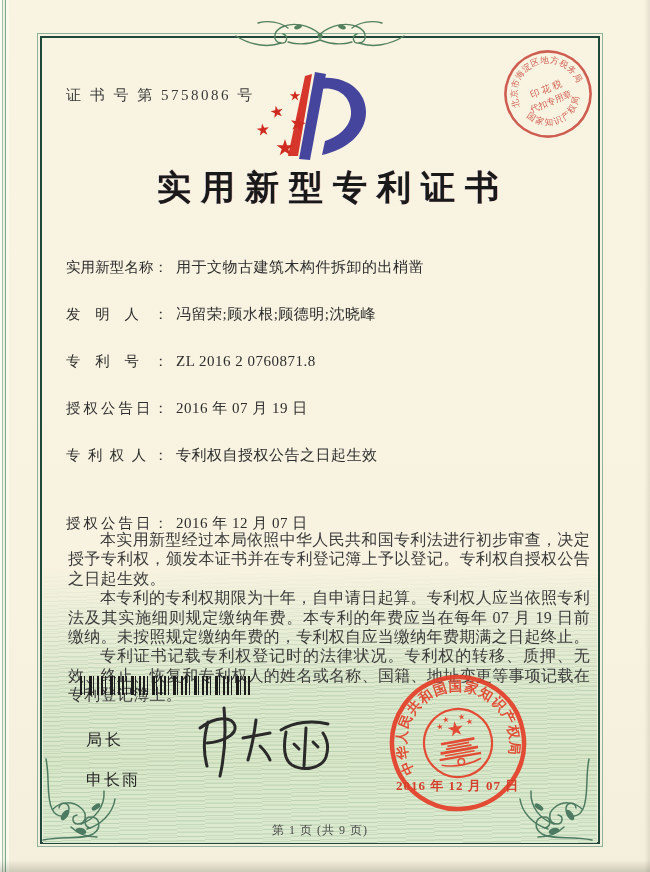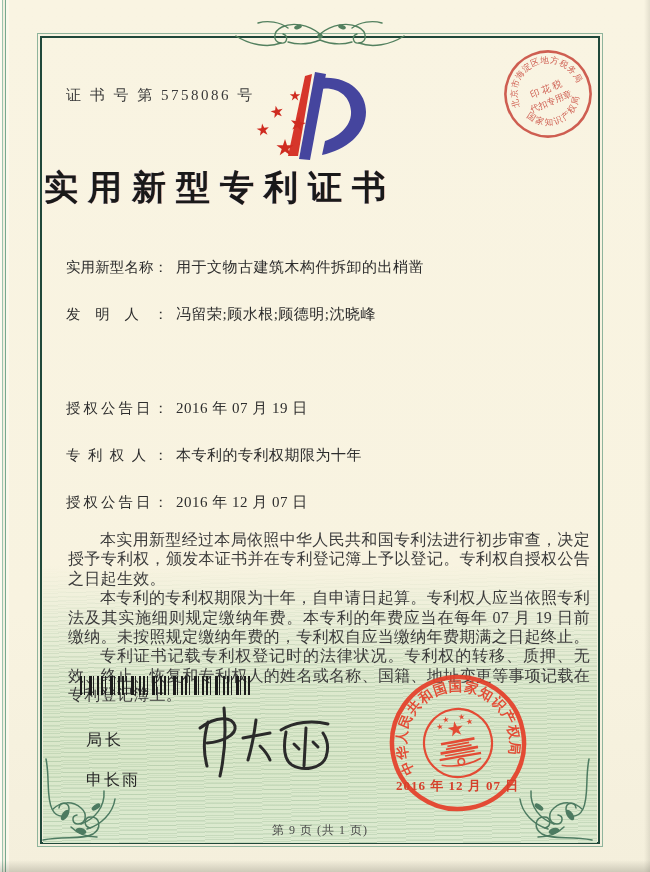--- a/index.html
+++ b/index.html
@@ -22,22 +22,22 @@
     border:2px solid #20483a;box-sizing:border-box;}
   .green-zone{position:absolute;left:43px;top:565px;width:554px;height:278px;
     background:linear-gradient(180deg,rgba(222,234,209,0) 0%,rgba(222,234,209,.5) 20%,rgba(219,232,204,.95) 45%,#d9e7c9 70%,#dcead0 100%);}
   .green-zone::after{content:"";position:absolute;left:0;top:0;right:0;bottom:0;
     background:
       repeating-linear-gradient(178deg,rgba(104,148,106,.18) 0 1px,rgba(0,0,0,0) 1px 4px),
       repeating-linear-gradient(182deg,rgba(104,148,106,.10) 0 1px,rgba(0,0,0,0) 1px 5px);
     -webkit-mask-image:linear-gradient(180deg,transparent 0%,#000 40%);
     mask-image:linear-gradient(180deg,transparent 0%,#000 40%);}
   .cert-no{position:absolute;left:66px;top:86px;font-size:15px;letter-spacing:2.5px;color:#3a3a3a;}
-  .doc-title{position:absolute;left:42px;top:165px;width:607px;
-    font-size:34px;font-weight:600;letter-spacing:10px;padding-left:2px;box-sizing:border-box;color:#191919;
+  .doc-title{position:absolute;left:42px;top:165px;width:556px;text-align:center;
+    font-size:34px;font-weight:600;letter-spacing:10px;padding-left:26px;box-sizing:border-box;color:#191919;
     text-shadow:0.6px 0 0 rgba(190,60,60,.30),-0.6px 0 0 rgba(60,90,190,.30);}
   .field-row{position:absolute;left:66px;width:520px;height:22px;font-size:15px;color:#2d2d2d;white-space:nowrap;}
   .f-label{display:inline-block;width:102px;font-size:14.4px;text-align:justify;text-align-last:justify;vertical-align:baseline;}
   .f-value{margin-left:8px;letter-spacing:0.5px;}
   .body-text{position:absolute;left:68px;top:518px;width:522px;font-size:16px;line-height:19.4px;color:#3b3b3b;text-align:justify;margin-top:12px;}
   .body-text p{margin:0;text-indent:2em;letter-spacing:0.3px;}
   .barcode{position:absolute;left:80px;top:676px;width:172px;height:19px;
     background-image:repeating-linear-gradient(90deg,
       #1c1c1c 0px,#1c1c1c 2px,rgba(0,0,0,0) 2px,rgba(0,0,0,0) 4px,
       #1c1c1c 4px,#1c1c1c 5px,rgba(0,0,0,0) 5px,rgba(0,0,0,0) 9px,
@@ -153,27 +153,30 @@
   </svg>
 
   <div class="doc-title">实用新型专利证书</div>
 
   <div class="field-row" style="top:305px">
     <span class="f-label">发明人：</span><span class="f-value">冯留荣;顾水根;顾德明;沈晓峰</span>
   </div>
   <div class="field-row" style="top:258px">
     <span class="f-label">实用新型名称：</span><span class="f-value">用于文物古建筑木构件拆卸的出梢凿</span>
   </div>
+  <div class="field-row" style="top:352px">
+    <span class="f-label">专利号：</span><span class="f-value">ZL 2016 2 0760871.8</span>
+  </div>
   <div class="field-row" style="top:399px">
     <span class="f-label">授权公告日：</span><span class="f-value">2016 年 07 月 19 日</span>
   </div>
   <div class="field-row" style="top:446px">
-    <span class="f-label">专利权人：</span><span class="f-value">本专利的专利权期限为十年</span>
-  </div>
-  <div class="field-row" style="top:493px">
+    <span class="f-label">专利权人：</span><span class="f-value">专利权自授权公告之日起生效</span>
+  </div>
+  <div class="field-row" style="top:514px">
     <span class="f-label">授权公告日：</span><span class="f-value">2016 年 12 月 07 日</span>
   </div>
 
   <div class="body-text">
     <p>本实用新型经过本局依照中华人民共和国专利法进行初步审查，决定授予专利权，颁发本证书并在专利登记簿上予以登记。专利权自授权公告之日起生效。</p>
     <p>本专利的专利权期限为十年，自申请日起算。专利权人应当依照专利法及其实施细则规定缴纳年费。本专利的年费应当在每年 07 月 19 日前缴纳。未按照规定缴纳年费的，专利权自应当缴纳年费期满之日起终止。</p>
     <p>专利证书记载专利权登记时的法律状况。专利权的转移、质押、无效、终止、恢复和专利权人的姓名或名称、国籍、地址变更等事项记载在专利登记簿上。</p>
   </div>
 
   <div class="barcode"></div>
@@ -218,17 +221,17 @@
         <rect x="-15" y="9.8" width="30" height="1.6"></rect>
         <rect x="-21" y="12.6" width="42" height="2.2"></rect>
         <path d="M-20 19 Q0 26 20 19" fill="none" stroke="#e5402a" stroke-width="1.6"></path>
         <circle cy="19" r="3.2" fill="none" stroke="#e5402a" stroke-width="1.6"></circle>
       </g>
     </g>
   </svg>
 
   <div class="seal-date">2016 年 12 月 07 日</div>
 
-  <div class="footer-page">第 9 页 (共 1 页)</div>
+  <div class="footer-page">第 1 页 (共 9 页)</div>
 
   <div class="scan-edge-right"></div>
   <div class="scan-edge-bottom"></div>
 </div>
 
 </body></html>

